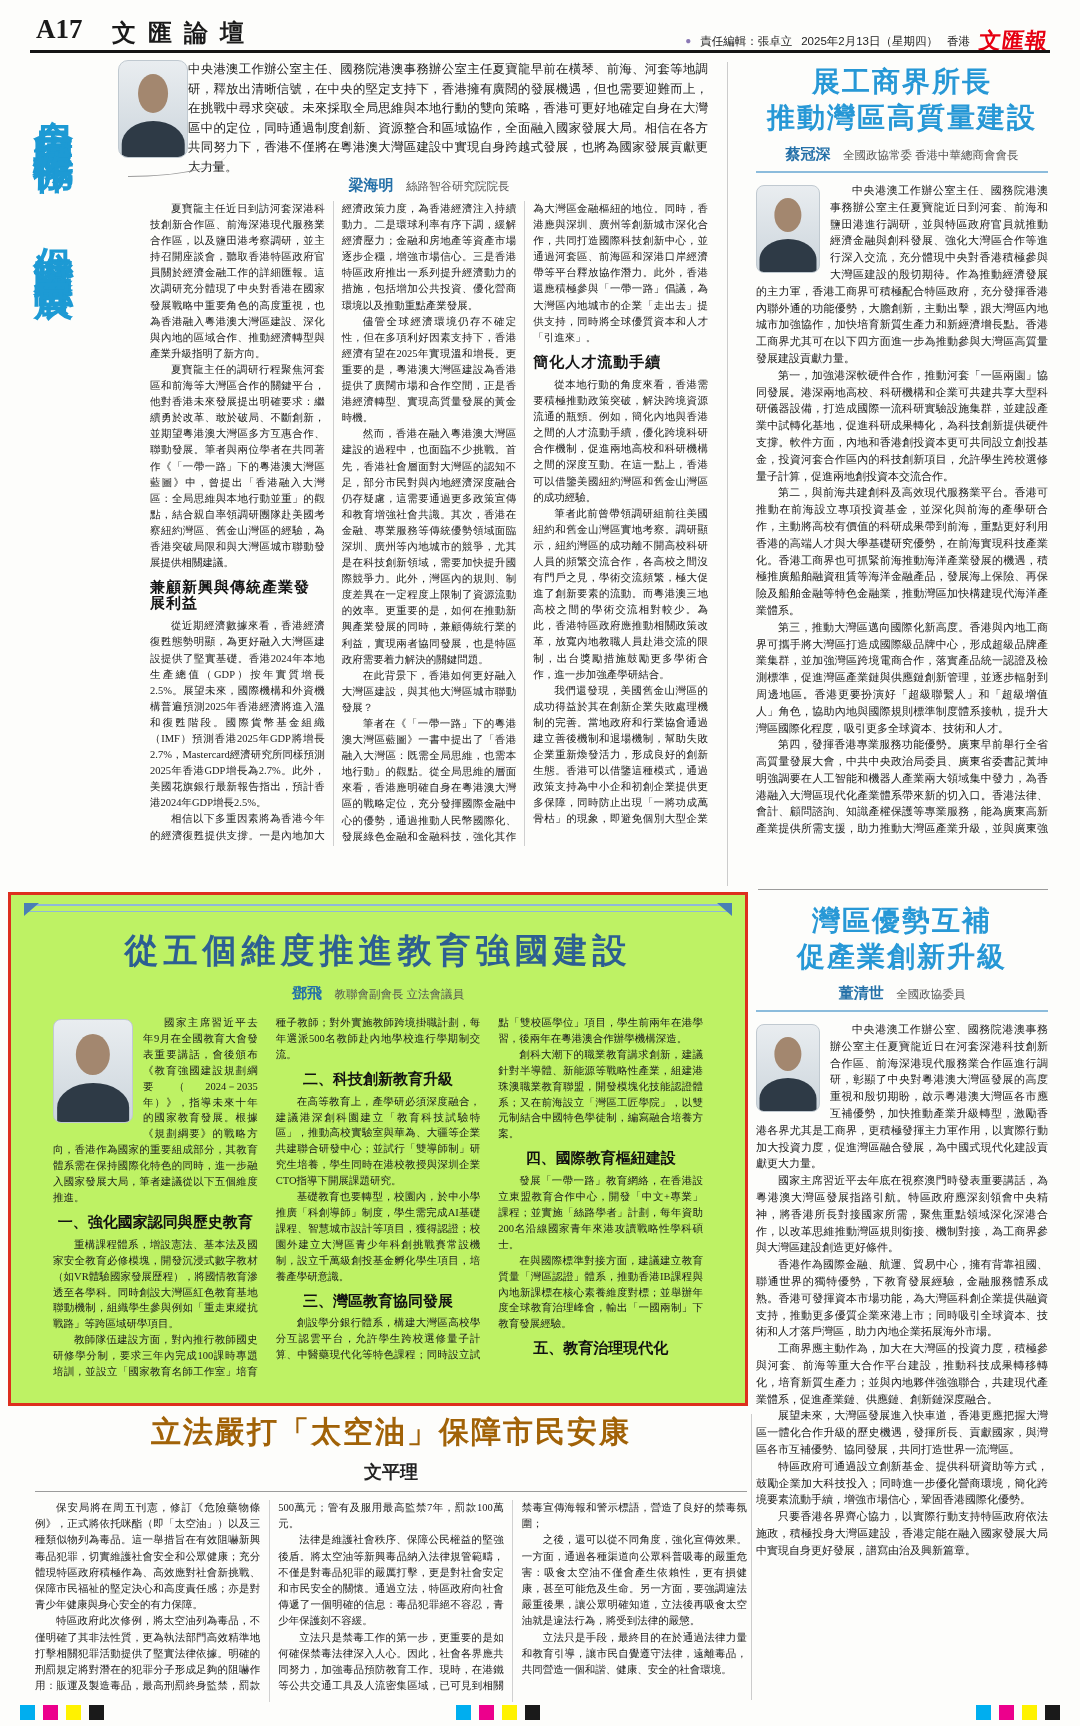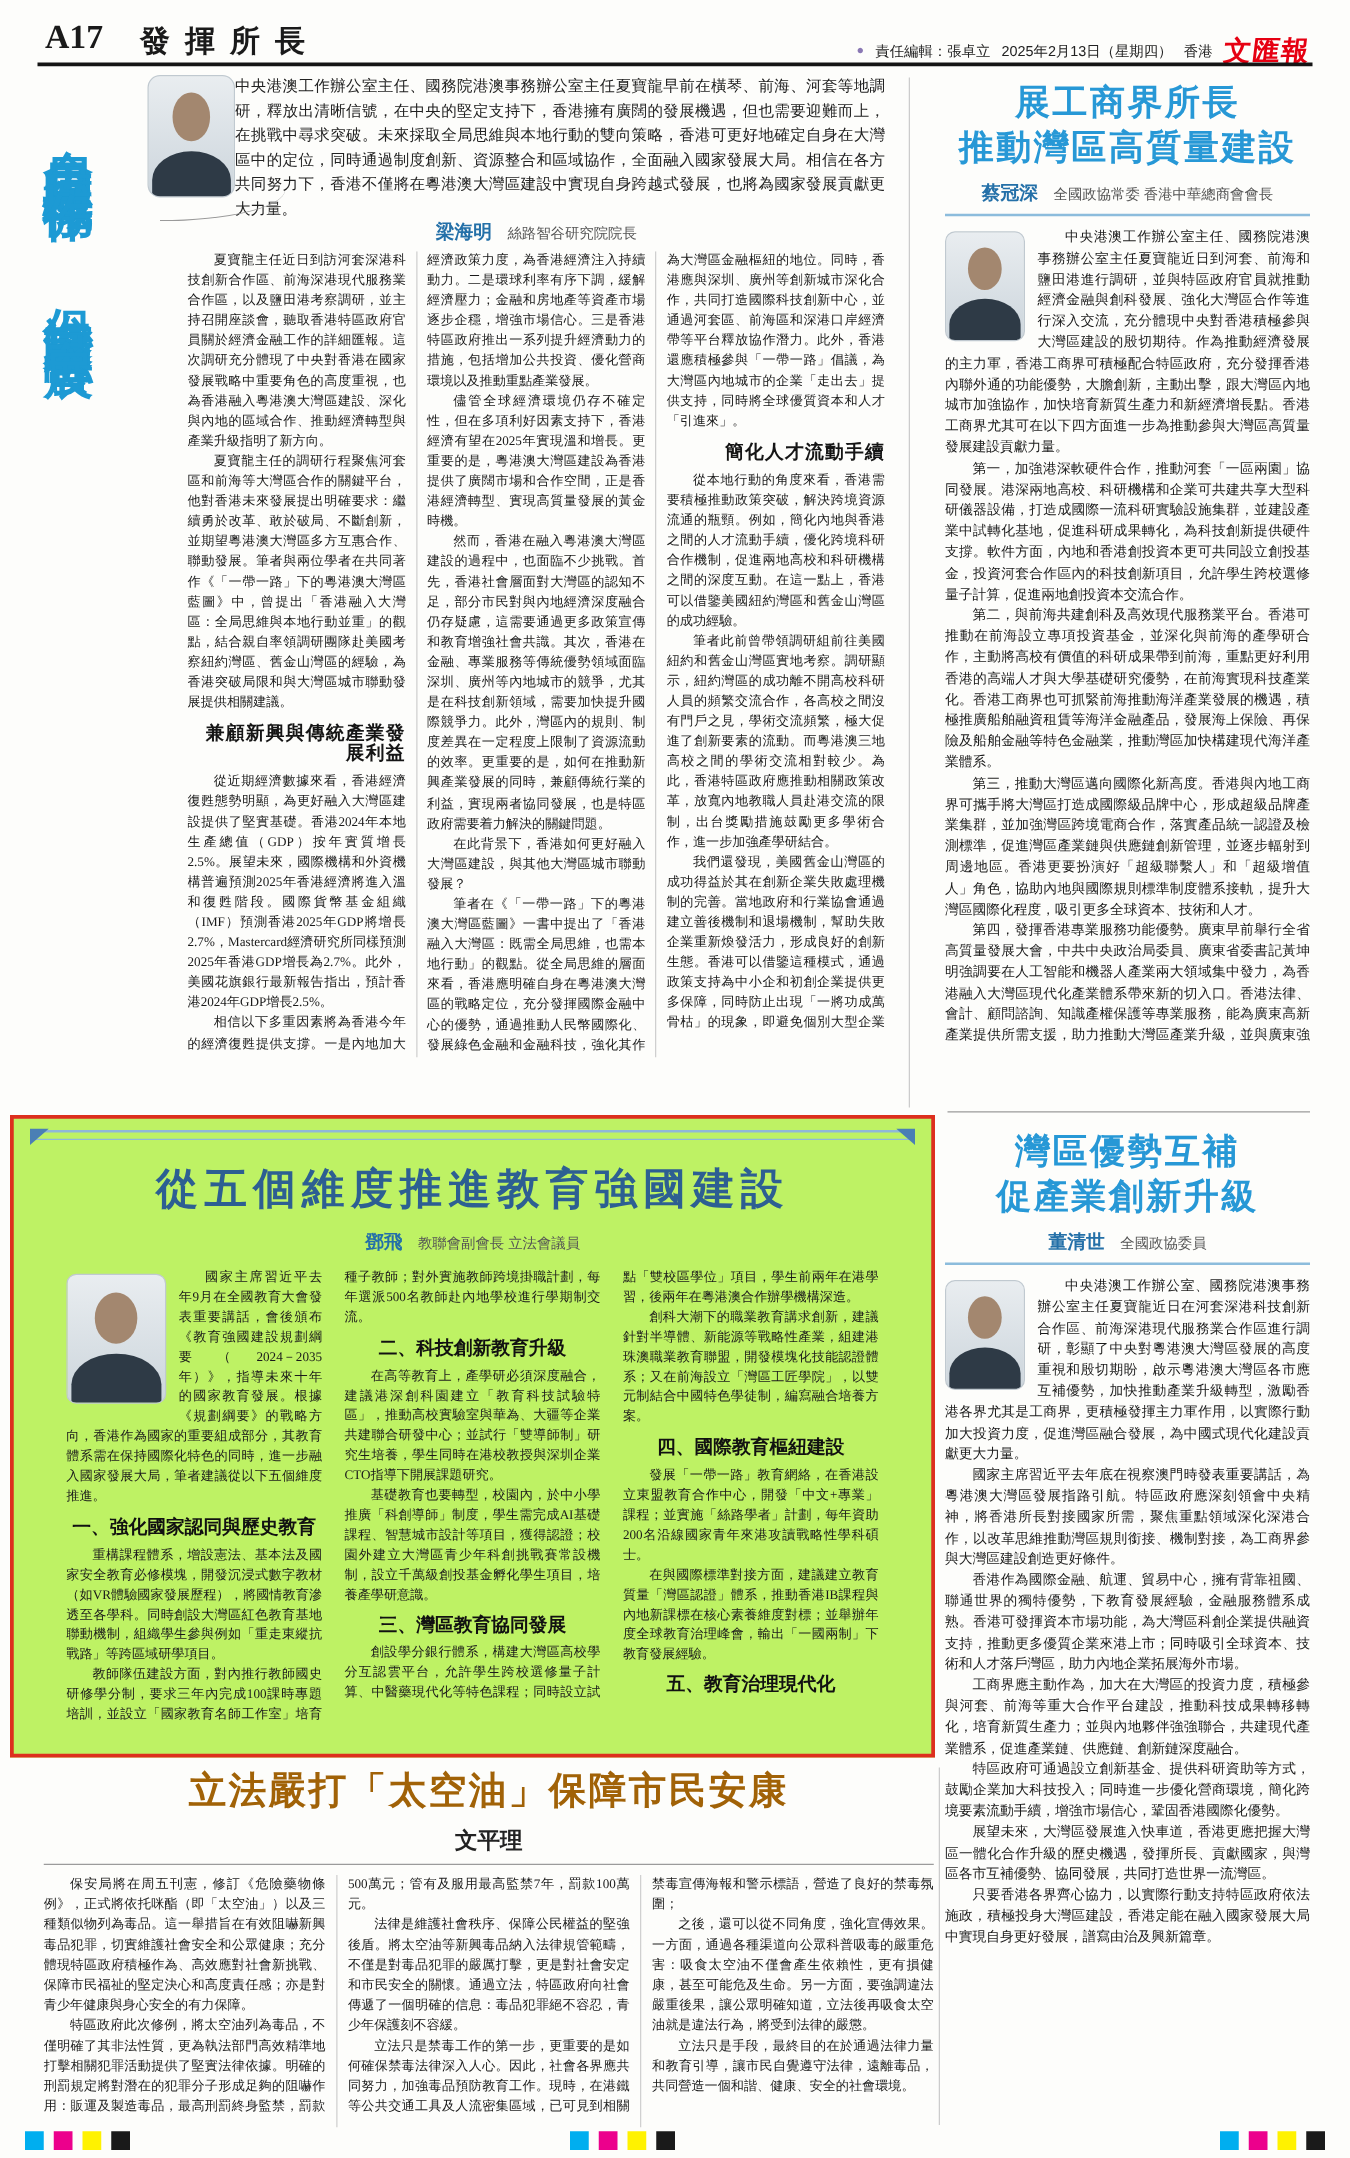--- a/index.html
+++ b/index.html
@@ -34,21 +34,21 @@
   #photo-swoosh{left:128px;top:152px;width:100px;height:24px;border-bottom:1px solid #9a9a9a;
       border-radius:0 0 100% 0;}
   #byline-liang{left:150px;top:176px;width:558px;text-align:center;font-family:"Liberation Sans",sans-serif;}
   .byline-name{font-weight:bold;color:#2470a8;font-size:15px;}
   .byline-title{color:#555;font-size:11.5px;margin-left:8px;}
   
   #top-body{left:150px;top:201px;width:558px;height:645px;column-count:3;column-gap:17px;
      column-rule:1px solid #cfcfcf;font-size:10.5px;line-height:16.1px;text-align:justify;
      overflow:hidden;column-fill:auto;}
   #top-body p{margin:0;text-indent:2em;}
-  .sub{font-family:"Liberation Sans",sans-serif;font-weight:bold;font-size:15px;text-align:right;
+  .sub{font-family:"Liberation Sans",sans-serif;font-weight:bold;font-size:15px;text-align:left;
      color:#151515;margin:8px 0 7px;letter-spacing:1px;text-indent:0;}
   
   .right-art{width:292px;}
   .right-art h2{margin:0;text-align:center;font-family:"Liberation Sans",sans-serif;font-weight:bold;
      font-size:28px;line-height:36px;color:#2798d6;letter-spacing:2px;}
   .right-byline{text-align:center;margin-top:9px;font-family:"Liberation Sans",sans-serif;}
   .blue-rule{height:2px;background:#8cbcdc;margin:7px 0 9px;}
   .right-body{font-size:11px;line-height:16.8px;text-align:justify;overflow:hidden;column-fill:auto;}
   .right-body p{margin:0;text-indent:2em;}
   .float-avatar{float:left;width:62px;height:86px;margin:3px 10px 3px 0;border-radius:8px;}
@@ -90,21 +90,21 @@
   
   .marks{position:absolute;top:1705px;display:flex;gap:8px;}
   .pm{width:15px;height:15px;}
   .pm-c{background:#00AEEF;}.pm-m{background:#EC008C;}.pm-y{background:#FFF200;}.pm-k{background:#1A1A1A;}
   #marks-left{left:20px;} #marks-center{left:456px;} #marks-right{left:976px;}
 </style>
 </head>
 <body>
 
 <div class="abs" id="page-no">A17</div>
-<div class="abs" id="section-title">發揮所長</div>
+<div class="abs" id="section-title">文匯論壇</div>
 <div class="abs" id="hdr-right">
   <span class="bullet">●</span>
   <span>責任編輯：張卓立</span>
   <span>2025年2月13日（星期四）</span>
   <span>香港</span>
   <span class="masthead">文匯報</span>
 </div>
 <div class="abs" id="top-rule"></div>
 
 <div class="abs" id="vert-headline">
@@ -217,22 +217,22 @@
     <span class="byline-name">董清世</span>
     <span class="byline-title">全國政協委員</span>
   </div>
   <div class="blue-rule"></div>
   <div class="right-body">
     <span class="avatar float-avatar"></span>
     <p>中央港澳工作辦公室、國務院港澳事務辦公室主任夏寶龍近日在河套深港科技創新合作區、前海深港現代服務業合作區進行調研，彰顯了中央對粵港澳大灣區發展的高度重視和殷切期盼，啟示粵港澳大灣區各市應互補優勢，加快推動產業升級轉型，激勵香港各界尤其是工商界，更積極發揮主力軍作用，以實際行動加大投資力度，促進灣區融合發展，為中國式現代化建設貢獻更大力量。</p>
     <p>國家主席習近平去年底在視察澳門時發表重要講話，為粵港澳大灣區發展指路引航。特區政府應深刻領會中央精神，將香港所長對接國家所需，聚焦重點領域深化深港合作，以改革思維推動灣區規則銜接、機制對接，為工商界參與大灣區建設創造更好條件。</p>
     <p>香港作為國際金融、航運、貿易中心，擁有背靠祖國、聯通世界的獨特優勢，下教育發展經驗，金融服務體系成熟。香港可發揮資本市場功能，為大灣區科創企業提供融資支持，推動更多優質企業來港上市；同時吸引全球資本、技術和人才落戶灣區，助力內地企業拓展海外市場。</p>
     <p>工商界應主動作為，加大在大灣區的投資力度，積極參與河套、前海等重大合作平台建設，推動科技成果轉移轉化，培育新質生產力；並與內地夥伴強強聯合，共建現代產業體系，促進產業鏈、供應鏈、創新鏈深度融合。</p>
+    <p>展望未來，大灣區發展進入快車道，香港更應把握大灣區一體化合作升級的歷史機遇，發揮所長、貢獻國家，與灣區各市互補優勢、協同發展，共同打造世界一流灣區。</p>
     <p>特區政府可通過設立創新基金、提供科研資助等方式，鼓勵企業加大科技投入；同時進一步優化營商環境，簡化跨境要素流動手續，增強市場信心，鞏固香港國際化優勢。</p>
-    <p>展望未來，大灣區發展進入快車道，香港更應把握大灣區一體化合作升級的歷史機遇，發揮所長、貢獻國家，與灣區各市互補優勢、協同發展，共同打造世界一流灣區。</p>
     <p>只要香港各界齊心協力，以實際行動支持特區政府依法施政，積極投身大灣區建設，香港定能在融入國家發展大局中實現自身更好發展，譜寫由治及興新篇章。</p>
   </div>
 </div>
 
 <div class="marks" id="marks-left">
   <span class="pm pm-c"></span>
   <span class="pm pm-m"></span>
   <span class="pm pm-y"></span>
   <span class="pm pm-k"></span>
 </div>

